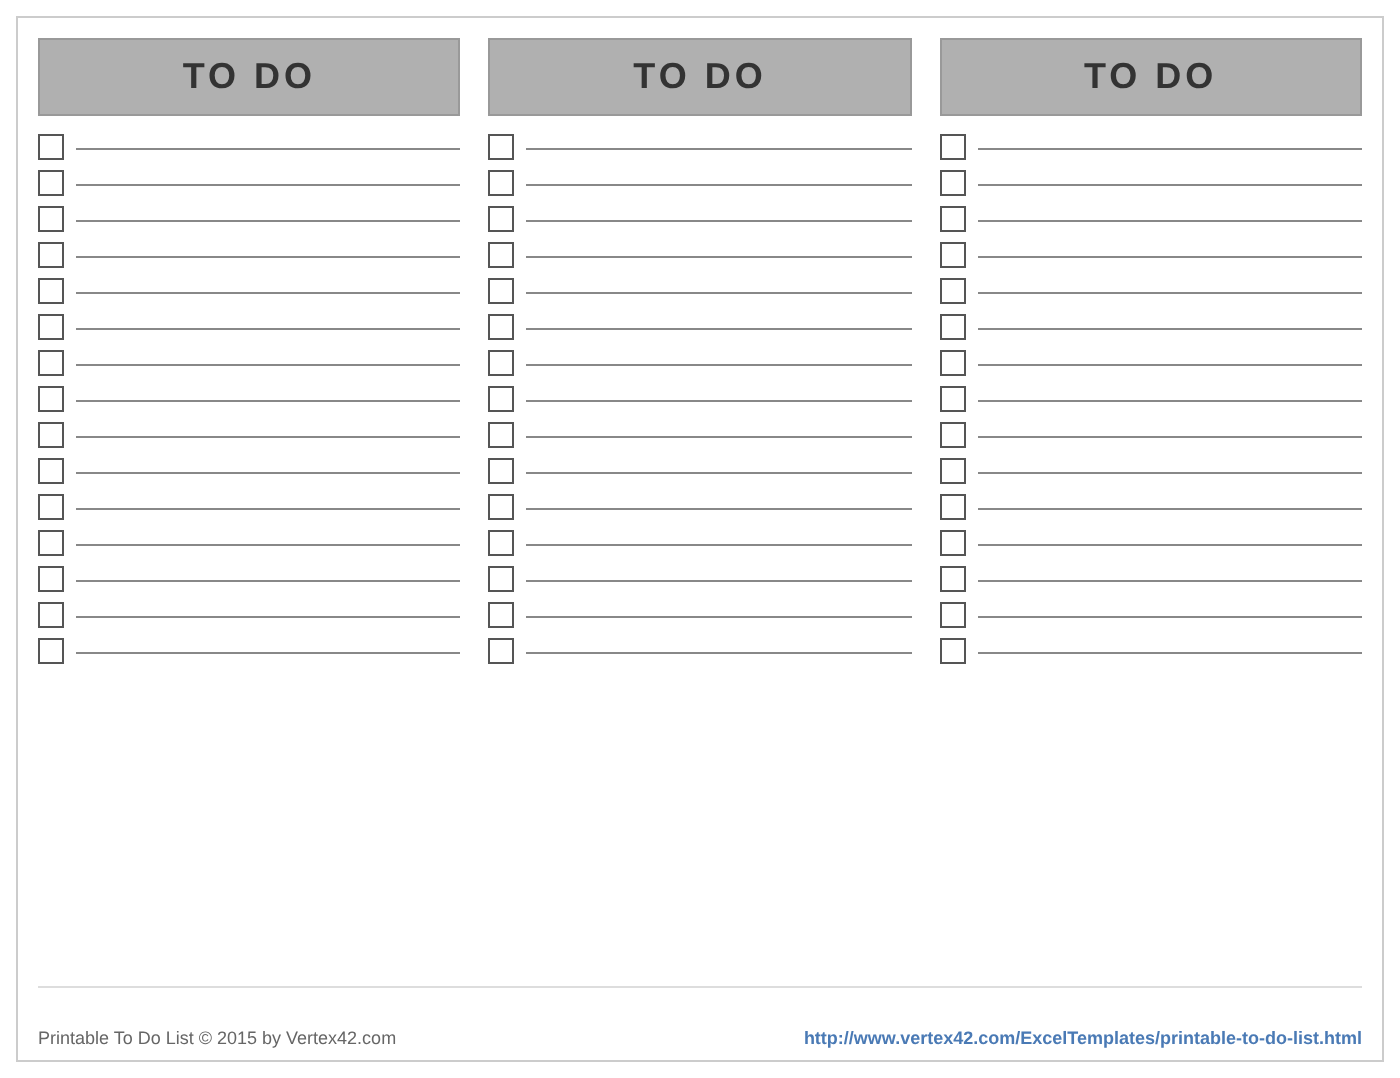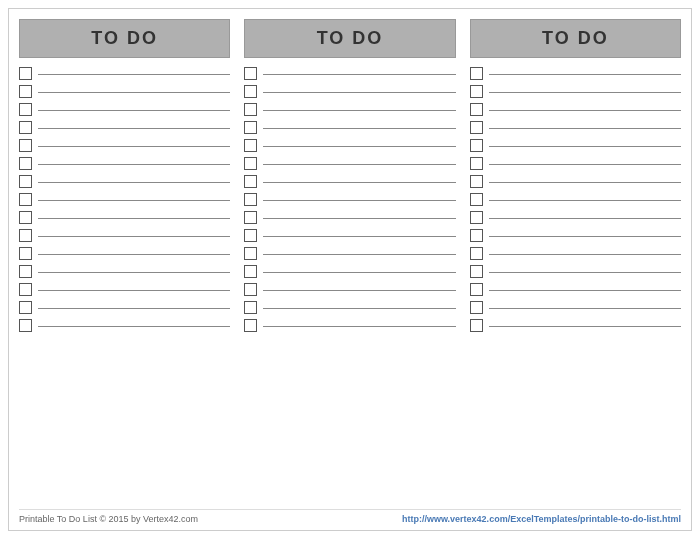--- a/index.html
+++ b/index.html
@@ -79,21 +79,21 @@
       background-color: #888;
       margin-top: 2px;
     }
 
     .footer {
       display: flex;
       justify-content: space-between;
       font-size: 9px;
       color: #666;
       margin-top: 6px;
-      padding-top: 4px;
+      padding-top: 20px;
       border-top: 1px solid #ddd;
     }
 
     .footer-left {
       color: #666;
     }
 
     .footer-right {
       color: #4a7ab5;
       font-weight: bold;

